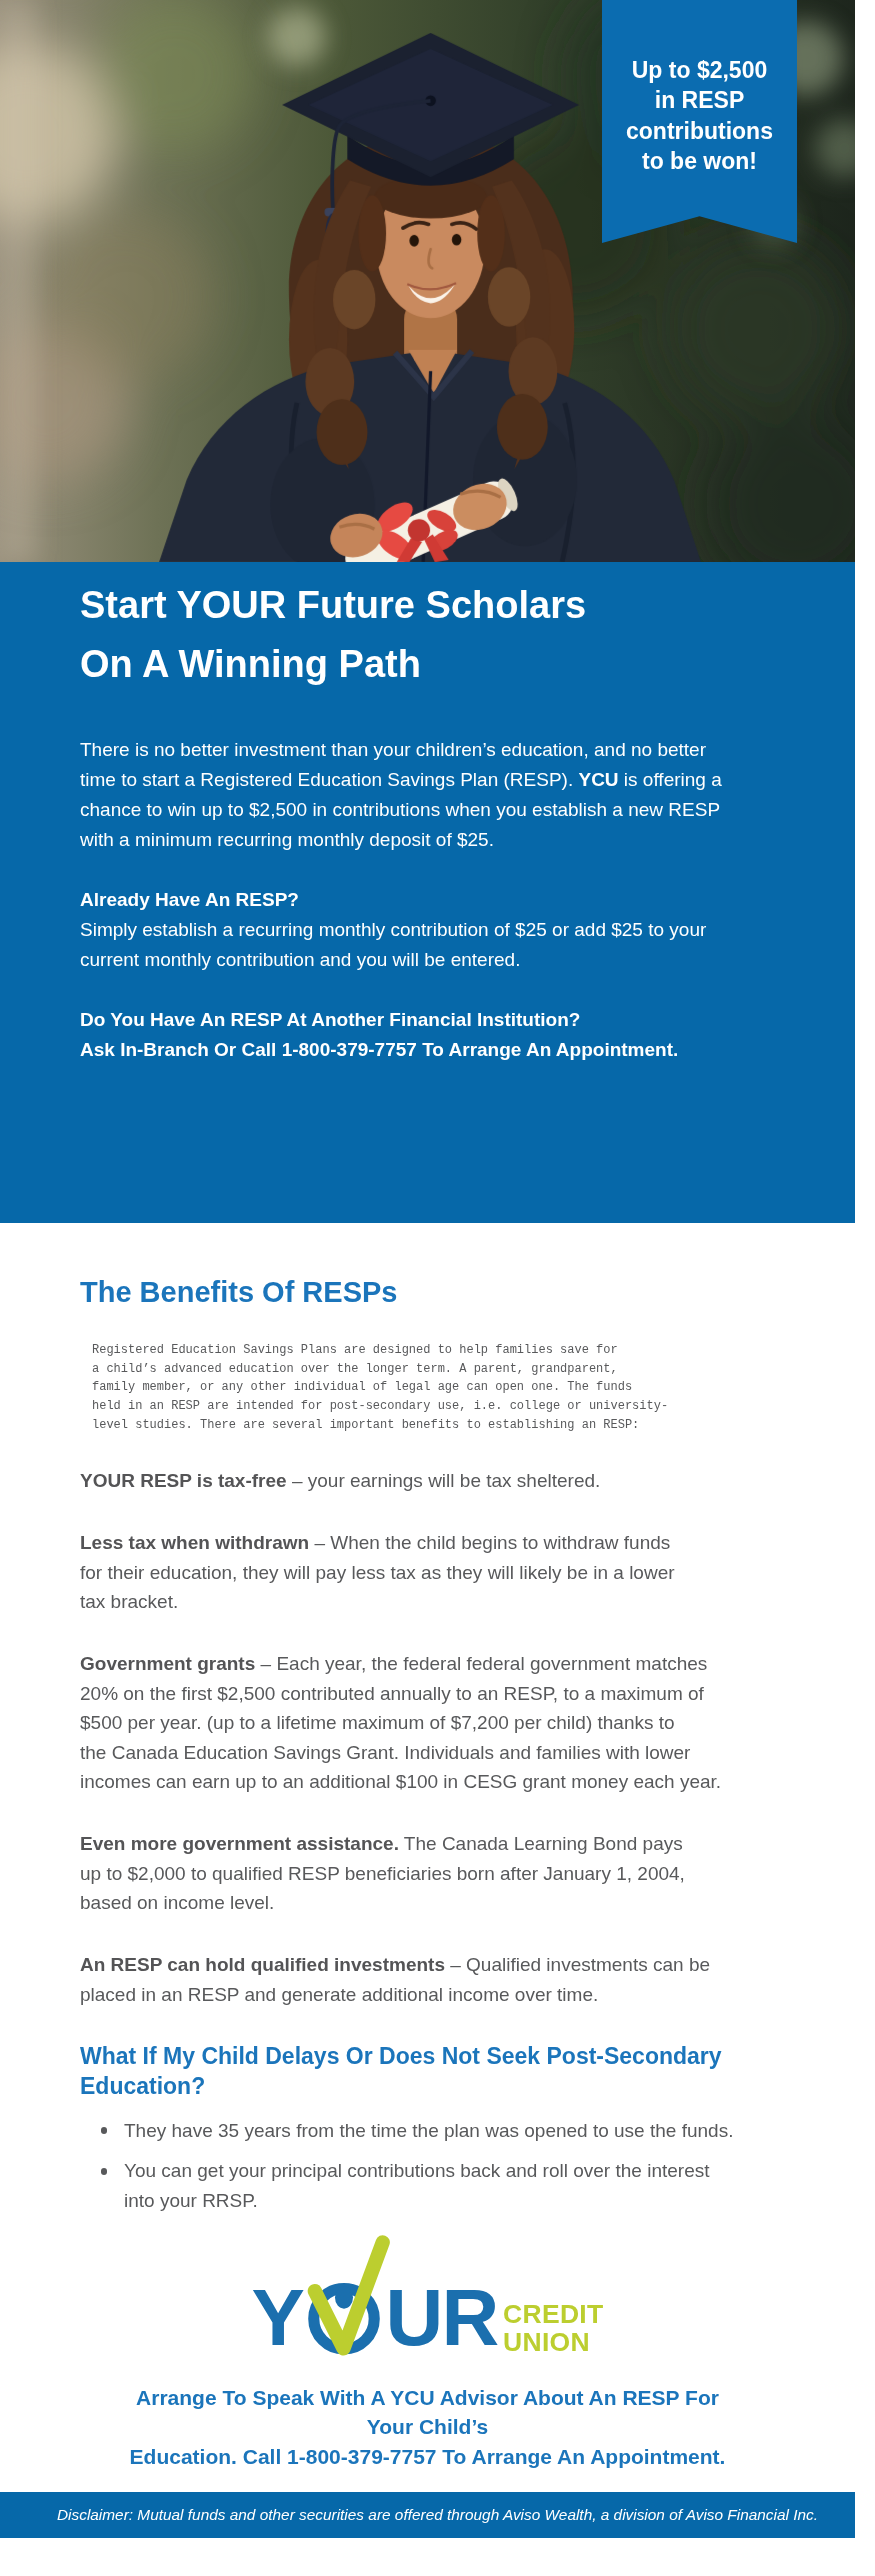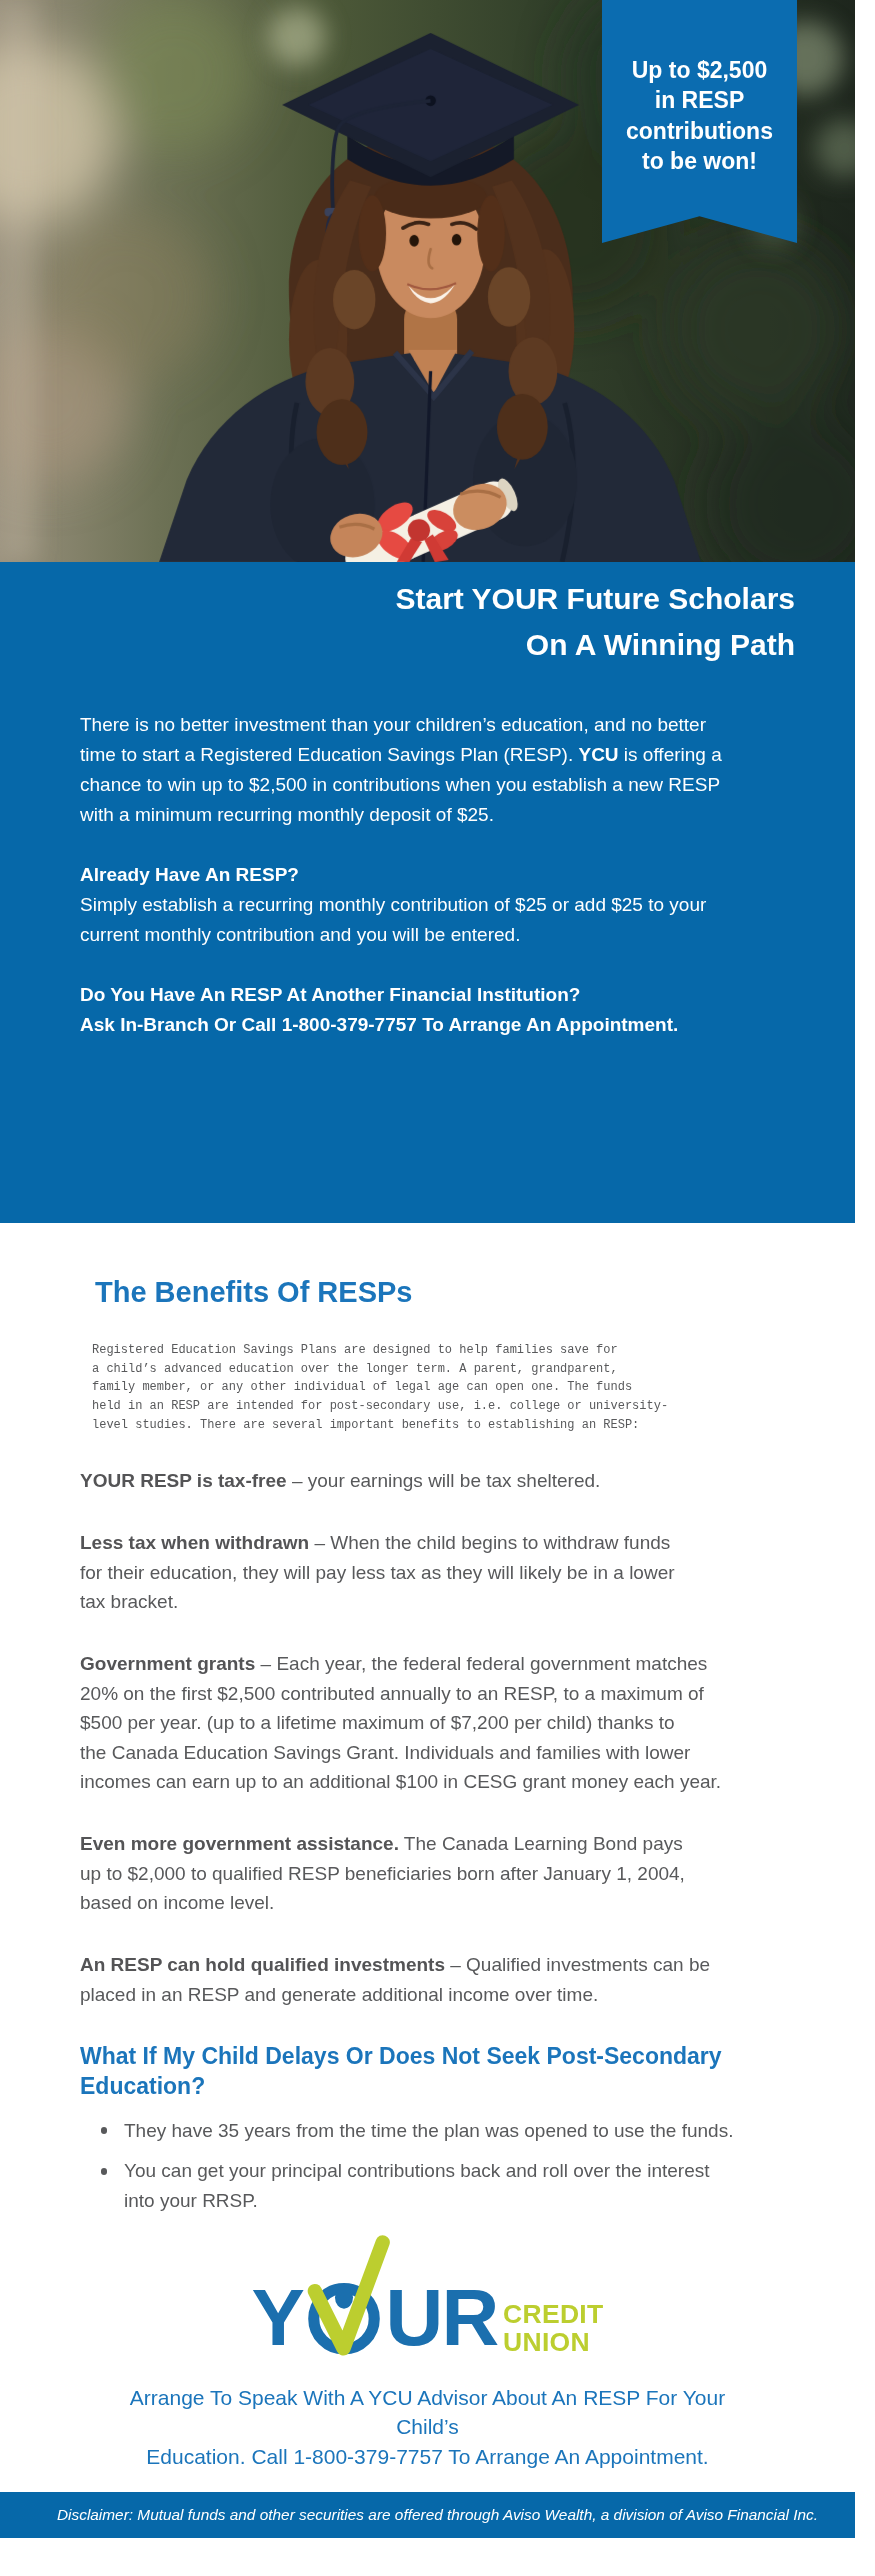--- a/index.html
+++ b/index.html
@@ -23,32 +23,32 @@
   .ribbon-text{
     margin-top:55px;color:#ffffff;font-size:23px;font-weight:bold;line-height:1.32;
   }
 
   
   .blue-section{
     width:875px;height:661px;background:#0668a9;color:#ffffff;
     box-sizing:border-box;padding:13.8px 80px 0 80px;
   }
   .blue-title{
-    text-align:right;font-size:30px;font-weight:bold;line-height:1.55;margin:0;
+    text-align:left;font-size:38px;font-weight:bold;line-height:1.55;margin:0;
   }
   .blue-intro{font-size:19px;line-height:1.58;margin:41px 0 0 0;}
   .blue-intro b{font-weight:bold;}
   .sub-head{font-size:19px;line-height:1.58;font-weight:bold;margin:30px 0 0 0;}
   .sub-body{font-size:19px;line-height:1.58;margin:0;}
   .sub-body-bold{font-size:19px;line-height:1.58;font-weight:bold;margin:0;}
 
   
   .benefits{box-sizing:border-box;padding:52px 80px 0 80px;color:#58595b;}
   .benefits-title{
-    color:#1b75bb;font-size:29px;font-weight:bold;margin:0 0 31px 15px;line-height:1.2;
+    color:#1b75bb;font-size:29px;font-weight:bold;margin:0 0 31px 0;line-height:1.2;
   }
   .benefits-intro{font-size:12px;line-height:1.56;margin:12px;font-family:Liberation Mono, monospace;}
   .benefit-item{font-size:19px;line-height:1.56;margin:32px 0 0 0;}
   .benefit-item b{font-weight:bold;color:#545456;}
 
   .q-heading{
     color:#1b75bb;font-size:23px;font-weight:bold;line-height:1.3;margin:33px 0 0 0;
   }
   .q-bullets{list-style:none;margin:13.8px 0 0 0;padding:0;}
   .q-bullets li{
@@ -70,21 +70,21 @@
   .logo-mark svg{position:absolute;left:0;bottom:0;overflow:visible;}
   .logo-stack{
     display:flex;flex-direction:column;justify-content:flex-end;margin-left:5.3px;margin-bottom:1.1px;
   }
   .logo-stack div{
     color:#bcce2f;font-size:26.5px;font-weight:bold;line-height:1.04;letter-spacing:0.3px;
   }
 
   
   .cta{
-    margin-top:25.5px;text-align:center;color:#1b75bb;font-size:21px;font-weight:normal;
+    margin-top:25.5px;text-align:center;color:#1b75bb;font-size:21px;font-weight:bold;
     line-height:1.4;padding:0 32px;
   }
   .disclaimer-bar{
     margin-top:19px;width:875px;height:46px;background:#0668a9;
     display:flex;align-items:center;justify-content:center;
   }
   .disclaimer-text{color:#ffffff;font-size:15.4px;font-style:italic;}
 </style>
 </head>
 <body>

